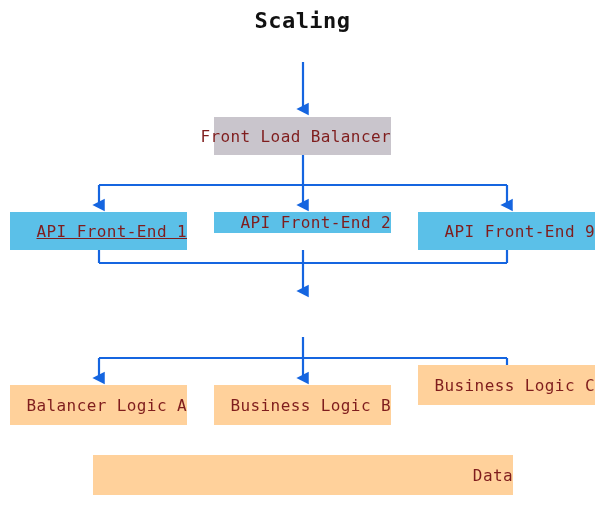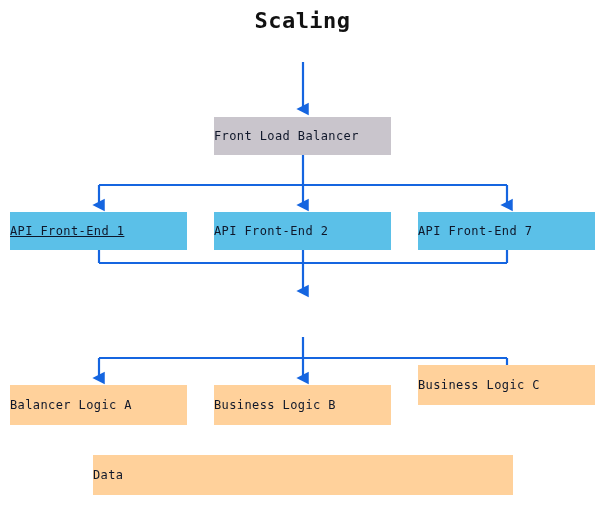--- a/index.html
+++ b/index.html
@@ -36,24 +36,24 @@
     font-family: "DejaVu Sans Mono", "Liberation Mono", monospace;
     font-size: 22px;
     font-weight: bold;
     color: #111111;
     letter-spacing: 0.5px;
   }
   .node {
     position: absolute;
     display: flex;
     align-items: center;
-    justify-content: flex-start;
-    color: #0f172a;
+    justify-content: flex-end;
+    color: #7f1d1d;
     font-family: "DejaVu Sans Mono", "Liberation Mono", monospace;
-    font-size: 12px;
+    font-size: 16px;
     letter-spacing: 0.4px;
     white-space: nowrap;
     box-sizing: border-box;
   }
   .node.gray   { background: #c9c5cc; }
   .node.blue   { background: #5bc0e8; }
   .node.orange { background: #ffd19b; }
 </style>
 </head>
 <body>
@@ -91,26 +91,26 @@
   </svg>
 
   <div class="node gray" style="left:214px; top:117px; width:177px; height:38px;">
     <span>Front Load Balancer</span>
   </div>
 
   <div class="node blue" style="left:10px; top:212px; width:177px; height:38px;text-decoration:underline;">
     <span>API Front-End 1</span>
   </div>
 
-  <div class="node blue" style="left:214px; top:212px; width:177px; height:38px;">
+  <div class="node blue" style="left:214px; top:212px; width:177px; height:21px;">
     <span>API Front-End 2</span>
   </div>
 
   <div class="node blue" style="left:418px; top:212px; width:177px; height:38px;">
-    <span>API Front-End 7</span>
+    <span>API Front-End 9</span>
   </div>
 
 
   <div class="node orange" style="left:10px; top:385px; width:177px; height:40px;">
     <span>Balancer Logic A</span>
   </div>
 
   <div class="node orange" style="left:214px; top:385px; width:177px; height:40px;">
     <span>Business Logic B</span>
   </div>

